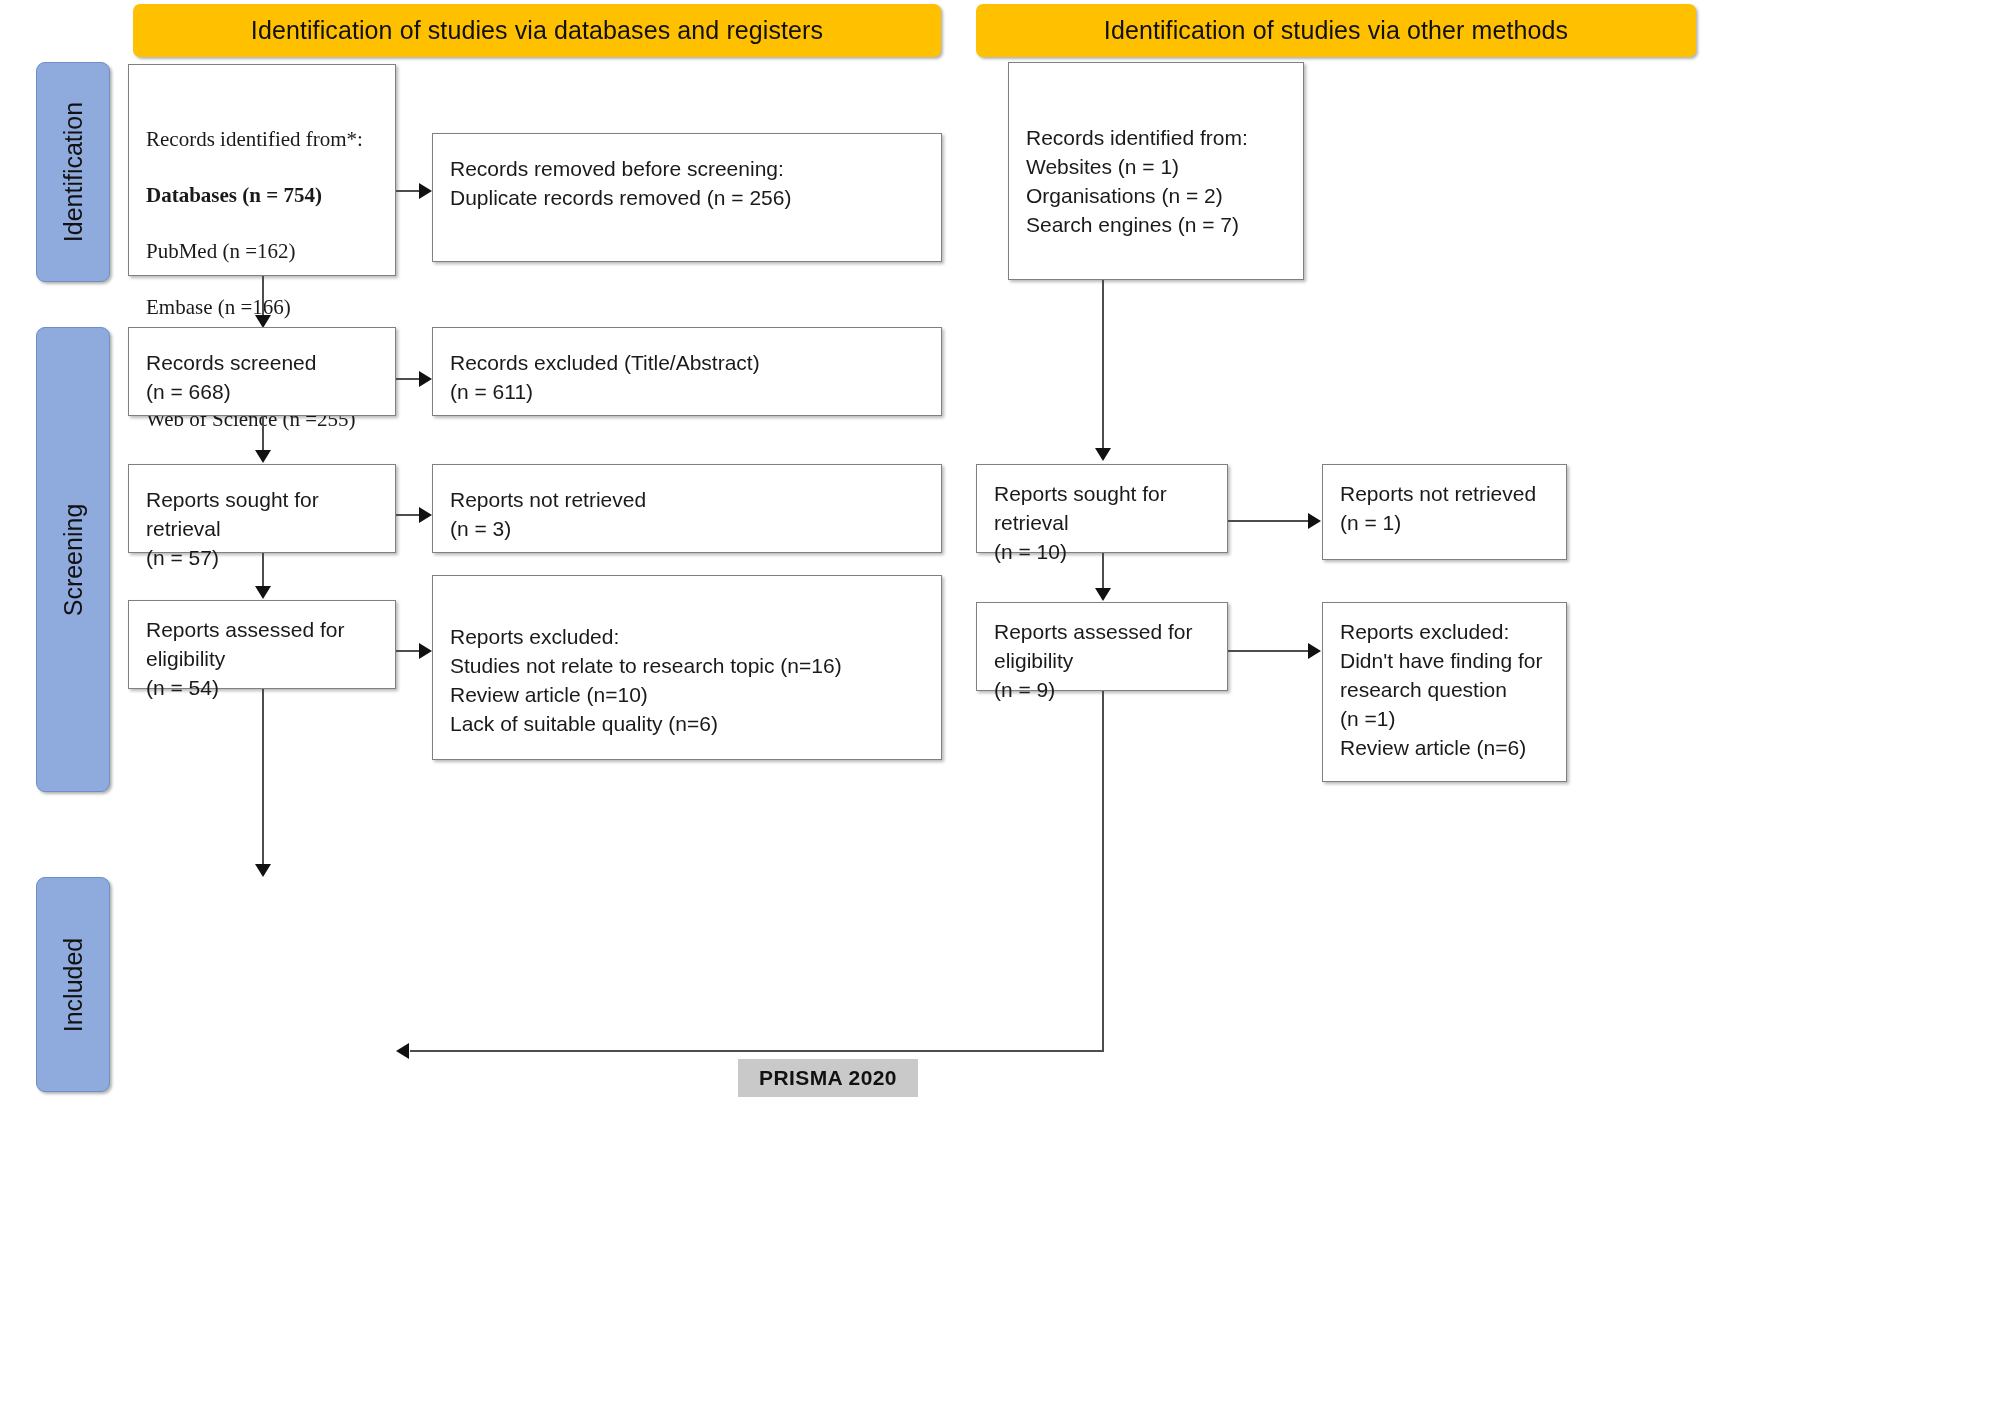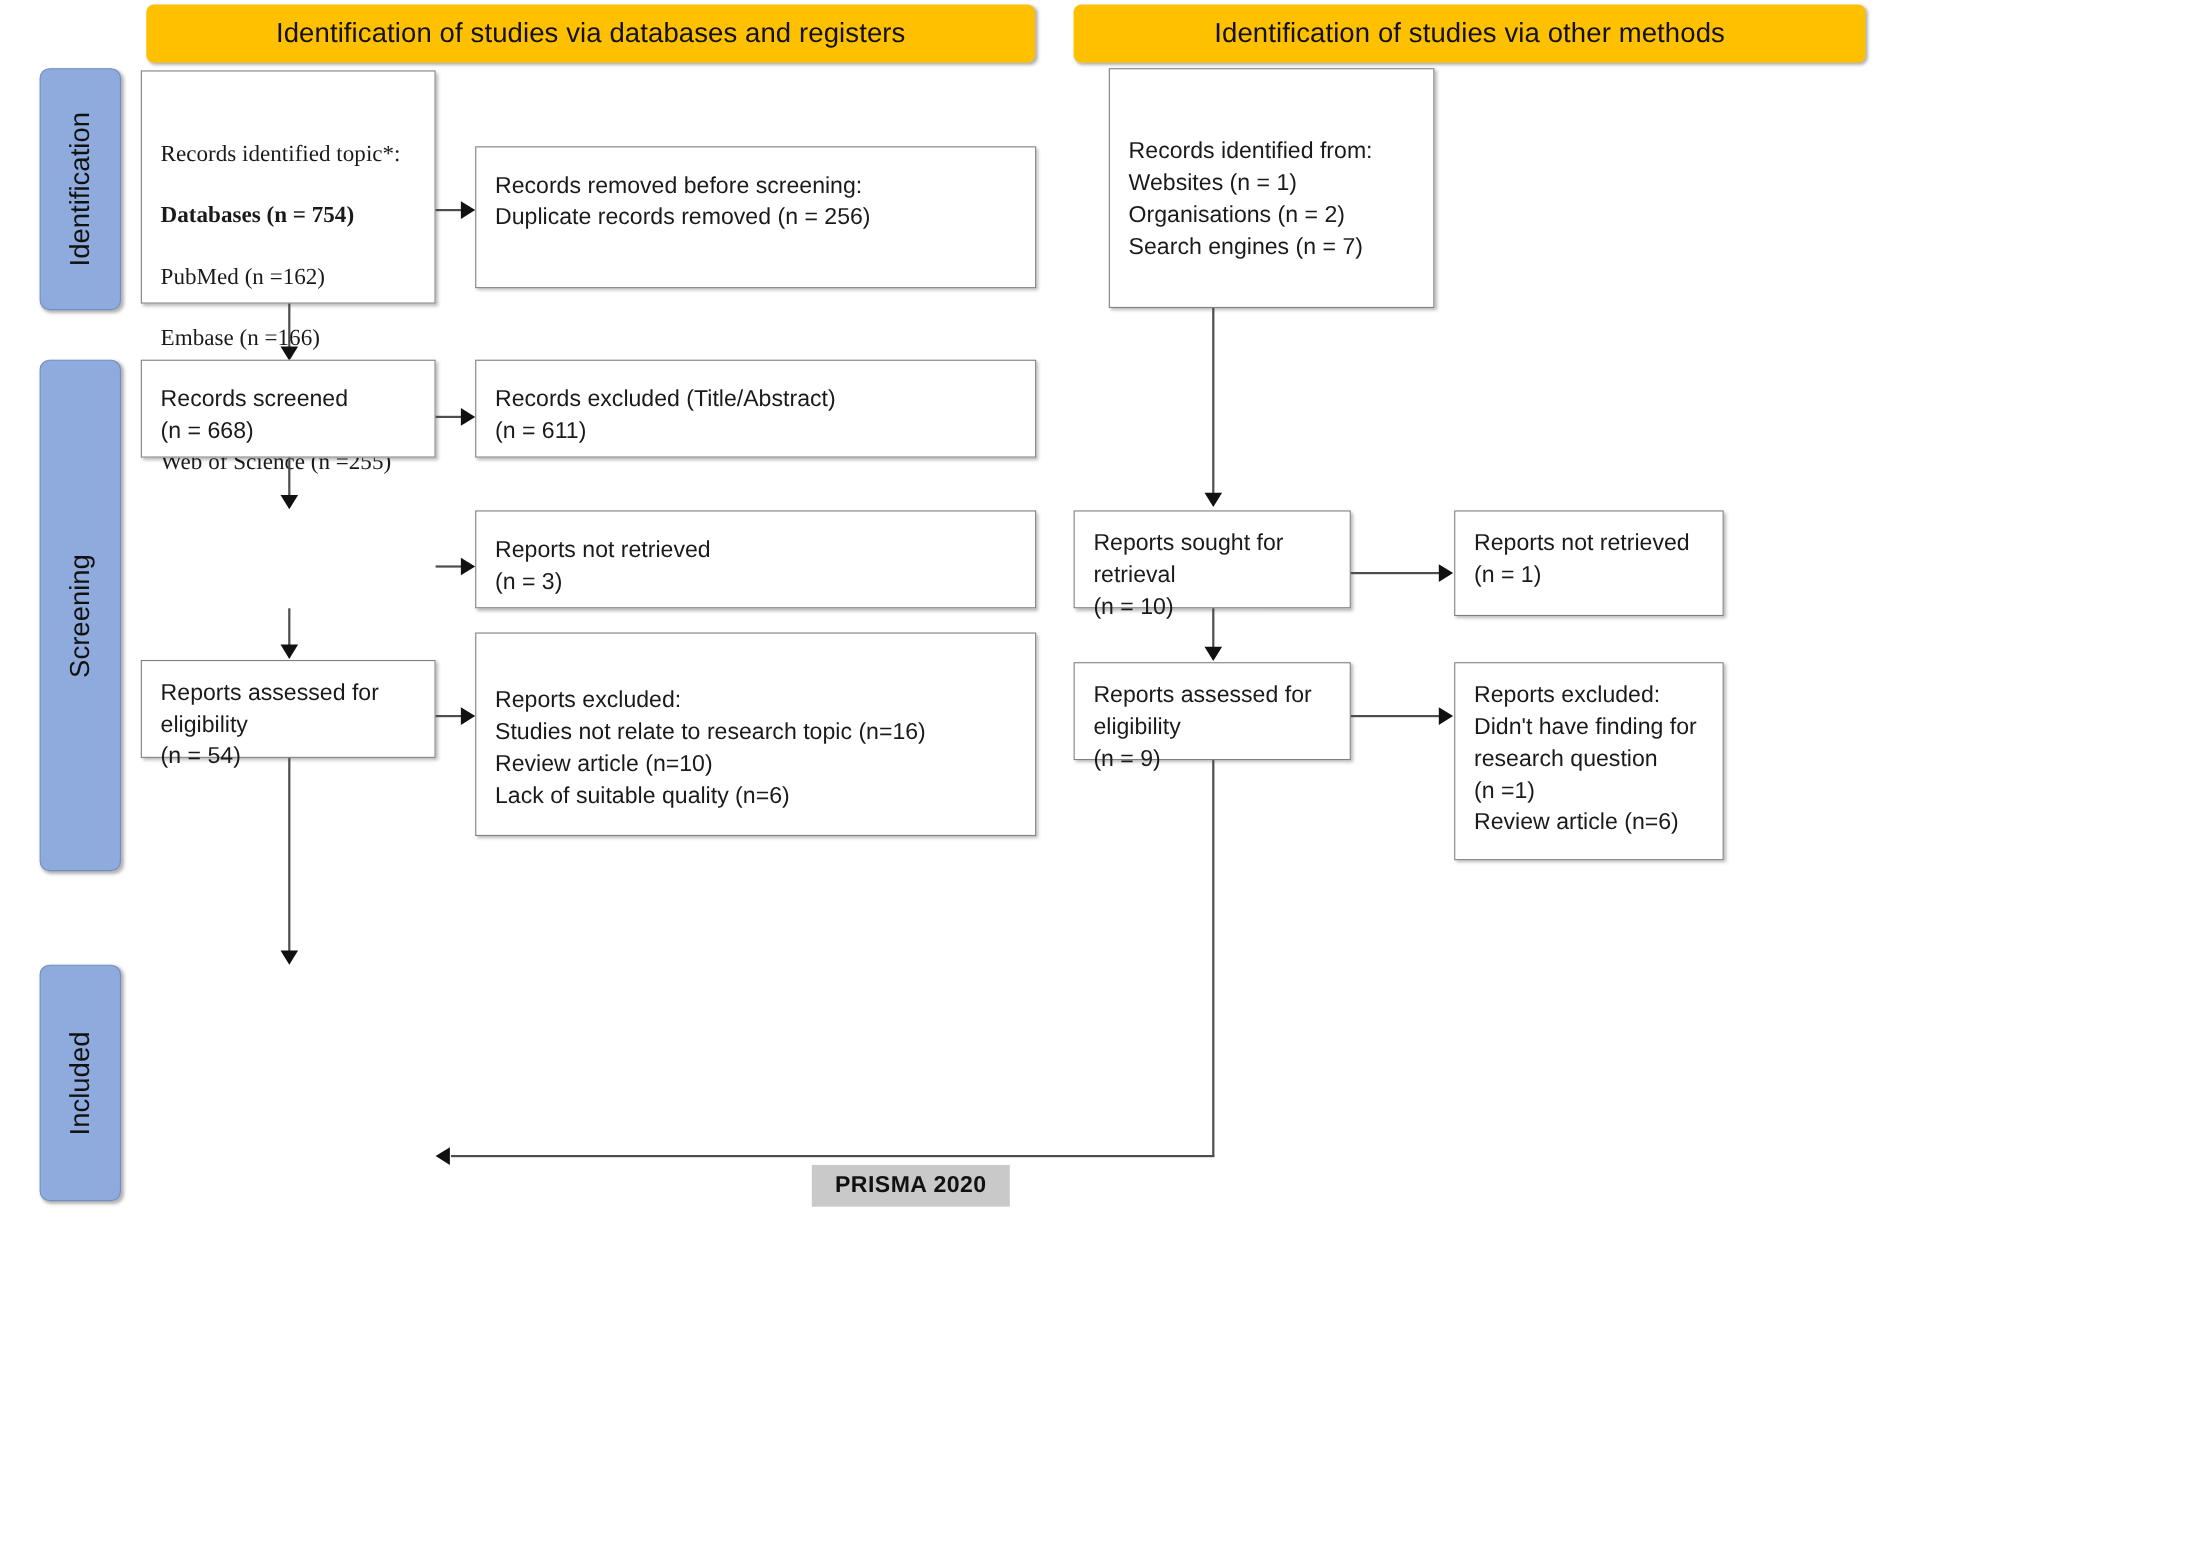--- a/index.html
+++ b/index.html
@@ -71,21 +71,21 @@
   </div>
   <div class="stage" style="left:36px;top:327px;width:72px;height:463px;">
     <span>Screening</span>
   </div>
   <div class="stage" style="left:36px;top:877px;width:72px;height:213px;">
     <span>Included</span>
   </div>
 
   <div class="box serif" style="left:128px;top:64px;width:268px;height:212px;">
     <div class="txt" style="top:32px;">
-      <div>Records identified topic*:</div>
+      <div>Records identified from*:</div>
       <div style="font-weight:bold;">Databases (n = 754)</div>
       <div>PubMed (n =162)</div>
       <div>Embase (n =166)</div>
       <div>Scopus (n = 341)</div>
       <div>Web of Science (n =255)</div>
     </div>
   </div>
 
   <div class="box" style="left:432px;top:133px;width:510px;height:129px;">
     <div class="txt" style="top:20px;">Records removed before screening:
@@ -106,20 +106,24 @@
   <div class="box" style="left:432px;top:327px;width:510px;height:89px;padding-left:47px;">
     <div class="txt" style="top:20px;">Records excluded (Title/Abstract)
 (n = 611)</div>
   </div>
   <div class="ln h" style="left:396px;top:378px;width:24px;"></div>
   <div class="arrow right" style="left:419px;top:371px;"></div>
 
   <div class="ln v" style="left:262px;top:416px;height:42px;"></div>
   <div class="arrow down" style="left:255px;top:450px;"></div>
 
+  <div class="box" style="left:128px;top:464px;width:268px;height:89px;">
+    <div class="txt" style="top:20px;">Reports sought for retrieval
+(n = 57)</div>
+  </div>
 
   <div class="box" style="left:432px;top:464px;width:510px;height:89px;">
     <div class="txt" style="top:20px;">Reports not retrieved
 (n = 3)</div>
   </div>
   <div class="ln h" style="left:396px;top:514px;width:24px;"></div>
   <div class="arrow right" style="left:419px;top:507px;"></div>
 
   <div class="ln v" style="left:262px;top:553px;height:40px;"></div>
   <div class="arrow down" style="left:255px;top:586px;"></div>

